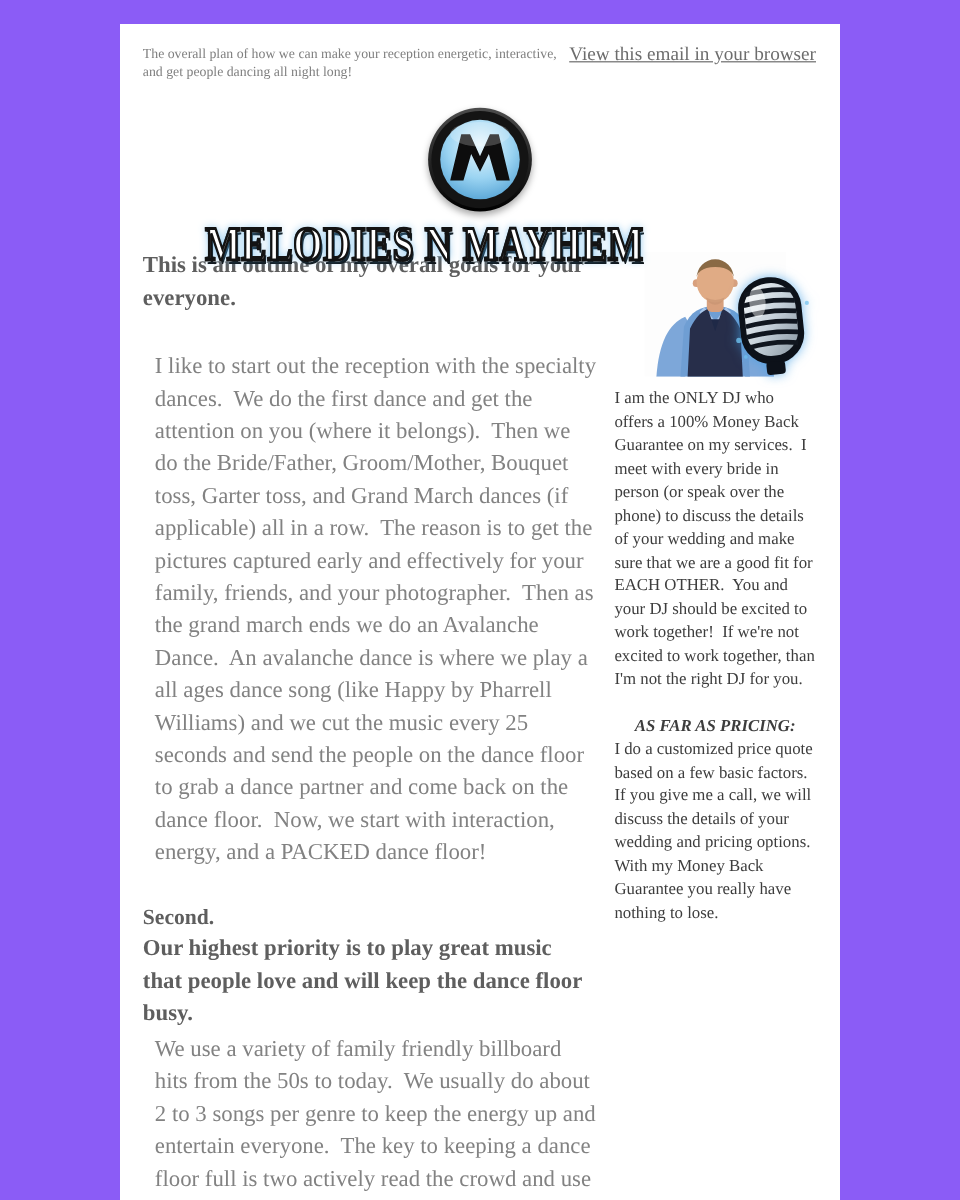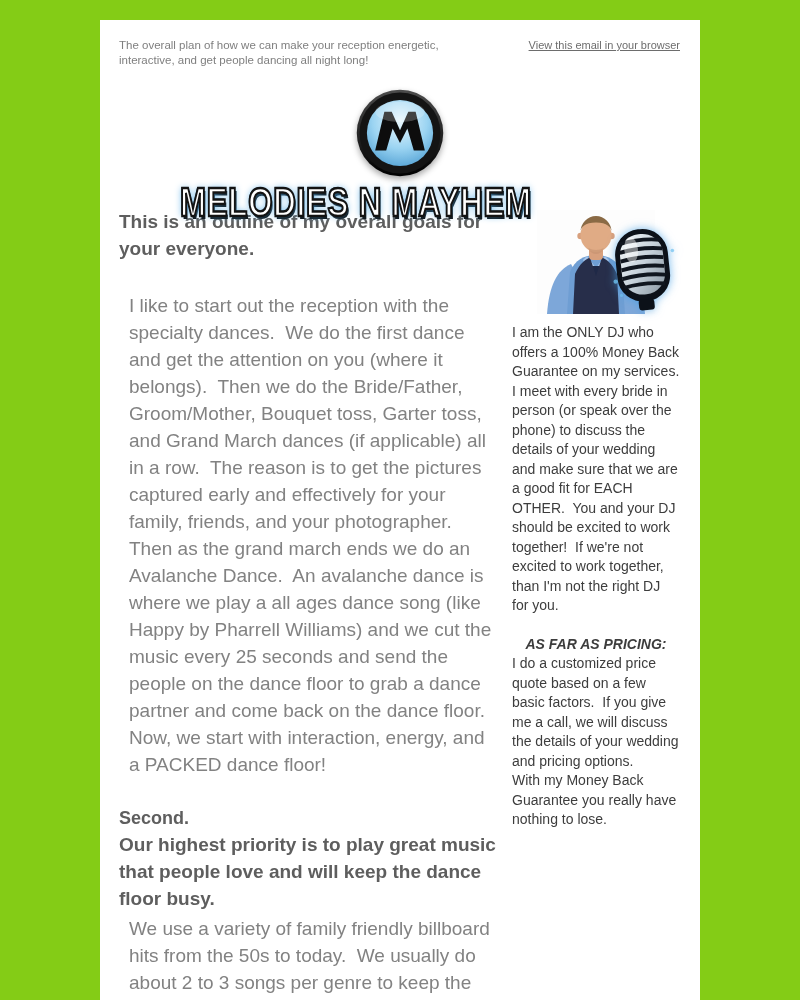--- a/index.html
+++ b/index.html
@@ -1,24 +1,24 @@
 <!DOCTYPE html>
 <html><head>
 <meta charset="utf-8">
 <style>
   html,body{margin:0;padding:0;background:#f0f0f0;}
-  .page{position:relative;width:800px;height:1000px;background:#84cc16;overflow:hidden;
-        font-family:Liberation Sans, sans-serif;}
+  .page{position:relative;width:800px;height:1000px;background:#8b5cf6;overflow:hidden;
+        font-family:Liberation Serif, serif;}
   .card{position:absolute;left:100px;top:20px;width:600px;height:980px;background:#ffffff;
         box-sizing:border-box;padding:18px 20px 0 19px;overflow:hidden;}
 
   
   .preheader{display:flex;justify-content:space-between;align-items:flex-start;}
   .preheader-text{width:345px;font-size:11.5px;line-height:15px;color:#7f7f7f;white-space:pre-wrap;}
-  .browser-link{font-size:11px;line-height:15px;color:#6d6d6d;text-decoration:underline;cursor:pointer;white-space:nowrap;}
+  .browser-link{font-size:16px;line-height:15px;color:#6d6d6d;text-decoration:underline;cursor:pointer;white-space:nowrap;}
 
   
   .logo-row{margin-top:18px;height:96px;display:flex;align-items:center;flex-direction:column;}
   .badge{flex:0 0 auto;filter:drop-shadow(0 3px 3px rgba(0,0,0,.35));}
   .brand{margin-left:12px;font-weight:bold;font-size:40px;letter-spacing:1px;color:#ffffff;
          -webkit-text-stroke:2.4px #131313;white-space:nowrap;
          text-shadow:0 0 8px rgba(80,170,230,.95),2px 3px 0 #0c0c0c,-1px -1px 0 #0c0c0c;
          transform:scaleX(.78);transform-origin:left center;flex:0 0 auto;}
   .mic{margin-left:auto;flex:0 0 auto;filter:drop-shadow(0 0 5px rgba(70,160,230,.75));}
 

